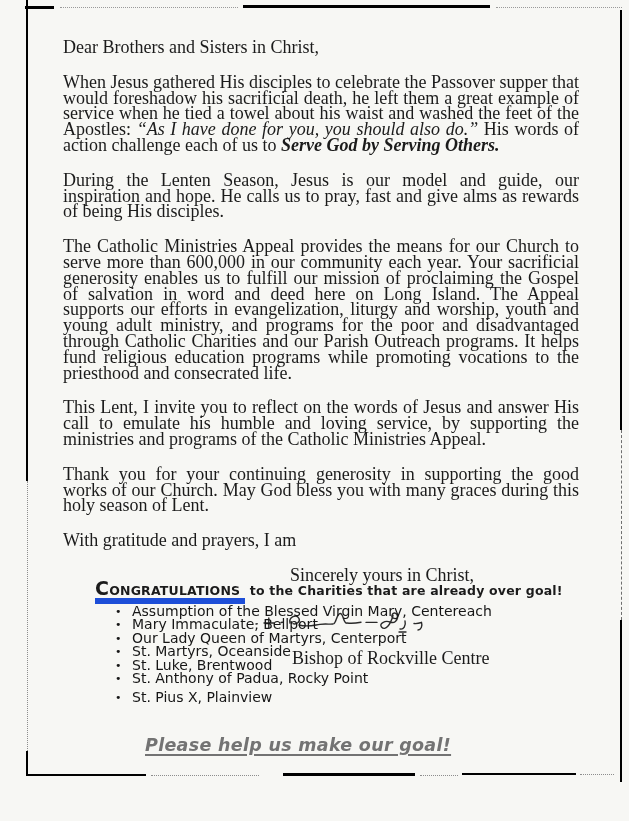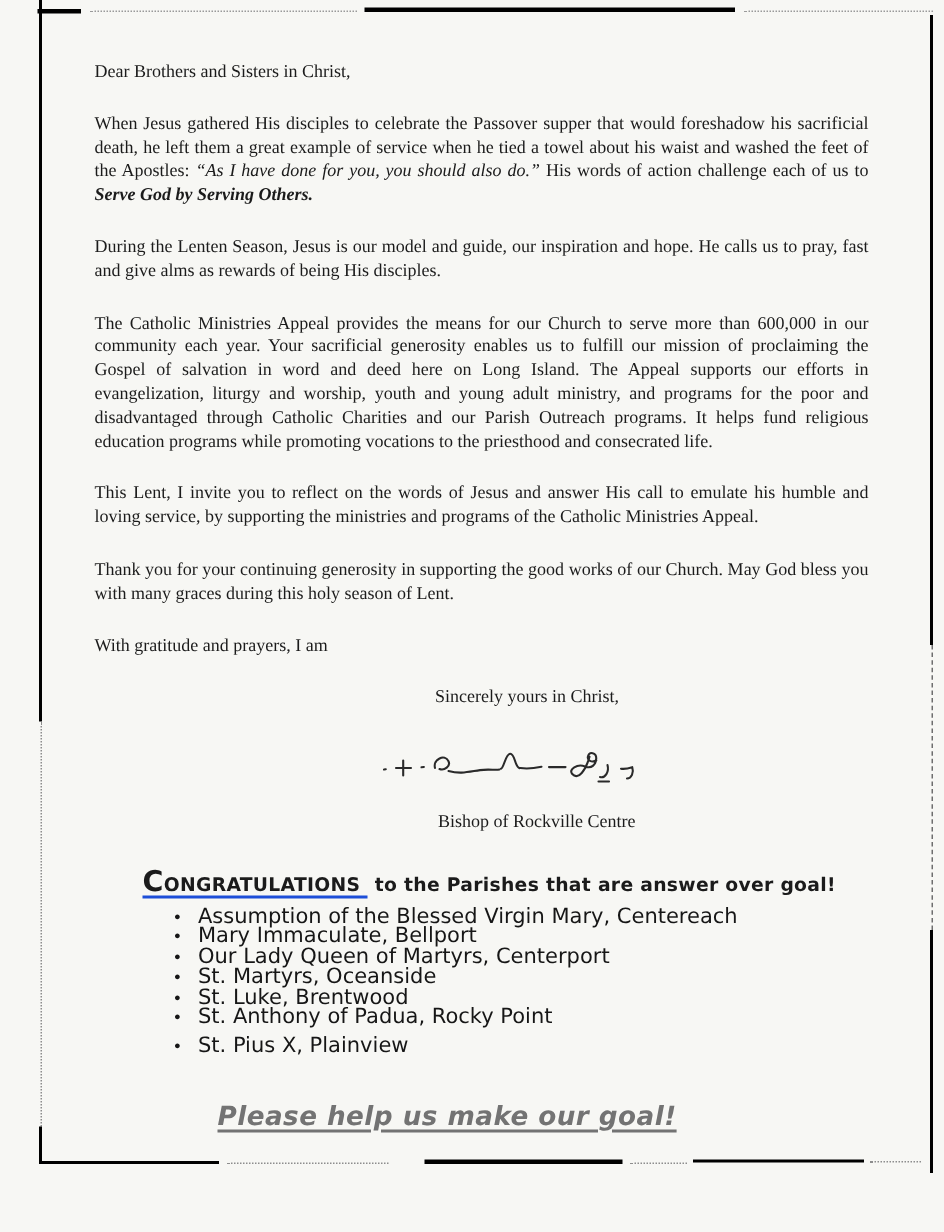--- a/index.html
+++ b/index.html
@@ -10,21 +10,21 @@
     color: #1b1b1b;
     font-family: "Liberation Serif", serif;
     overflow: hidden;
   }
 
   
   .letter-body {
     position: absolute;
     top: 40px; left: 63px;
     width: 516px;
-    font-size: 12px;
+    font-size: 18px;
     line-height: 15.8px;
     text-align: justify;
   }
   .letter-body p { margin-bottom: 19px; }
   .salutation { margin-bottom: 19px; text-align: left; }
   .closing { margin-bottom: 0; text-align: left; }
   .it  { font-style: italic; }
   .bi  { font-style: italic; font-weight: bold; }
 
   .valediction { margin-left: 227px; margin-top: 0; }
@@ -38,21 +38,21 @@
     width: 470px;
     font-family: "DejaVu Sans", sans-serif;
   }
   .announce-heading {
     font-weight: bold;
     font-size: 12.5px;
     letter-spacing: 0.2px;
     white-space: nowrap;
   }
   .announce-heading .underlined {
-    border-bottom: 2px solid #1d4ed8;
+    border-bottom: 6px solid #1d4ed8;
     padding-right: 5px;
   }
   .announce-heading .lead { font-size: 19px; }
   .announce-heading .rest { font-size: 12.5px; }
   .parish-list {
     list-style: none;
     margin-top: 6px;
     margin-left: 20px;
     font-size: 14px;
     color: #161616;
@@ -161,21 +161,21 @@
       <path d="M146,29 h7"></path>
       <path d="M161,20.5 c2.5,0.4 5,-0.2 7.5,-1 c1.2,3.5 -0.5,7.5 -3.5,7.5"></path>
     </svg>
   </div>
 
   <p class="signer">Bishop of Rockville Centre</p>
 </div>
 
 <div class="announcement">
   <div class="announce-heading"><span class="underlined"><span class="lead">C</span><span class="rest">ONGRATULATIONS</span></span>
-    <span>to the Parishes that are answer over goal!</span>
+    <span>to the Charities that are already over goal!</span>
   </div>
   <ul class="parish-list">
     <li>Assumption of the Blessed Virgin Mary, Centereach</li>
     <li>Mary Immaculate, Bellport</li>
     <li>Our Lady Queen of Martyrs, Centerport</li>
     <li>St. Martyrs, Oceanside</li>
     <li>St. Luke, Brentwood</li>
     <li>St. Anthony of Padua, Rocky Point</li>
     <li>St. Pius X, Plainview</li>
   </ul>

